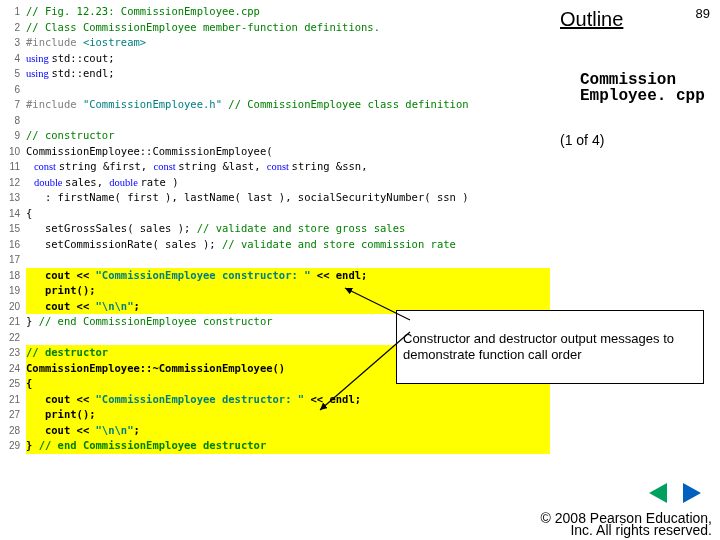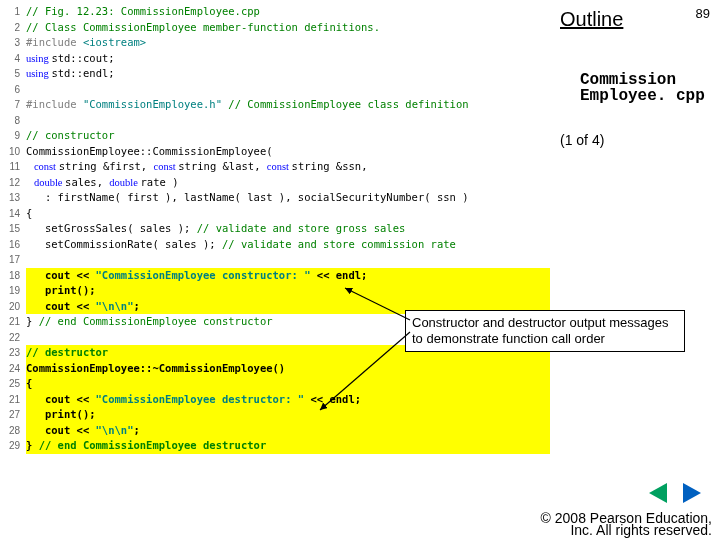--- a/index.html
+++ b/index.html
@@ -15,21 +15,21 @@
   .c-str      { color: #008080; }
   .c-kw       { color: #0000ff; font-family: Liberation Serif, serif; }
   .c-plain    { color: #000; }
   .c-bold     { font-weight: bold; }
 
   .side-title { position: absolute; left: 560px; top: 8px; font-size: 20px; text-decoration: underline; }
   .page-num   { position: absolute; right: 10px; top: 6px; font-size: 13px; }
   .file-label { position: absolute; left: 560px; top: 72px; font-family: "Courier New", monospace; font-size: 16px; font-weight: bold; line-height: 16px; margin-left: 20px; }
   .part-label { position: absolute; left: 560px; top: 132px; font-size: 14px; }
 
-  .callout { position: absolute; left: 405px; top: 310px; width: 280px; border: 1px solid #000; background: #fff; padding: 4px 6px; font-size: 13px; line-height: 16px; }
+  .callout { position: absolute; left: 396px; top: 310px; width: 308px; border: 1px solid #000; background: #fff; padding: 20px 6px; font-size: 13px; line-height: 16px; }
 
   .arrow-layer { position: absolute; left: 0; top: 0; width: 720px; height: 540px; pointer-events: none; }
 
   .nav { position: absolute; right: 14px; bottom: 36px; display: flex; gap: 6px; }
   .nav-btn { width: 28px; height: 22px; display: flex; align-items: center; justify-content: center; cursor: pointer; }
   .tri-left  { width: 0; height: 0; border-top: 10px solid transparent; border-bottom: 10px solid transparent; border-right: 18px solid #00a060; }
   .tri-right { width: 0; height: 0; border-top: 10px solid transparent; border-bottom: 10px solid transparent; border-left: 18px solid #0060c0; }
 
   .copyright { position: absolute; right: 8px; bottom: 4px; font-size: 14px; text-align: right; line-height: 12px; margin-left: 34px; }
 </style>

